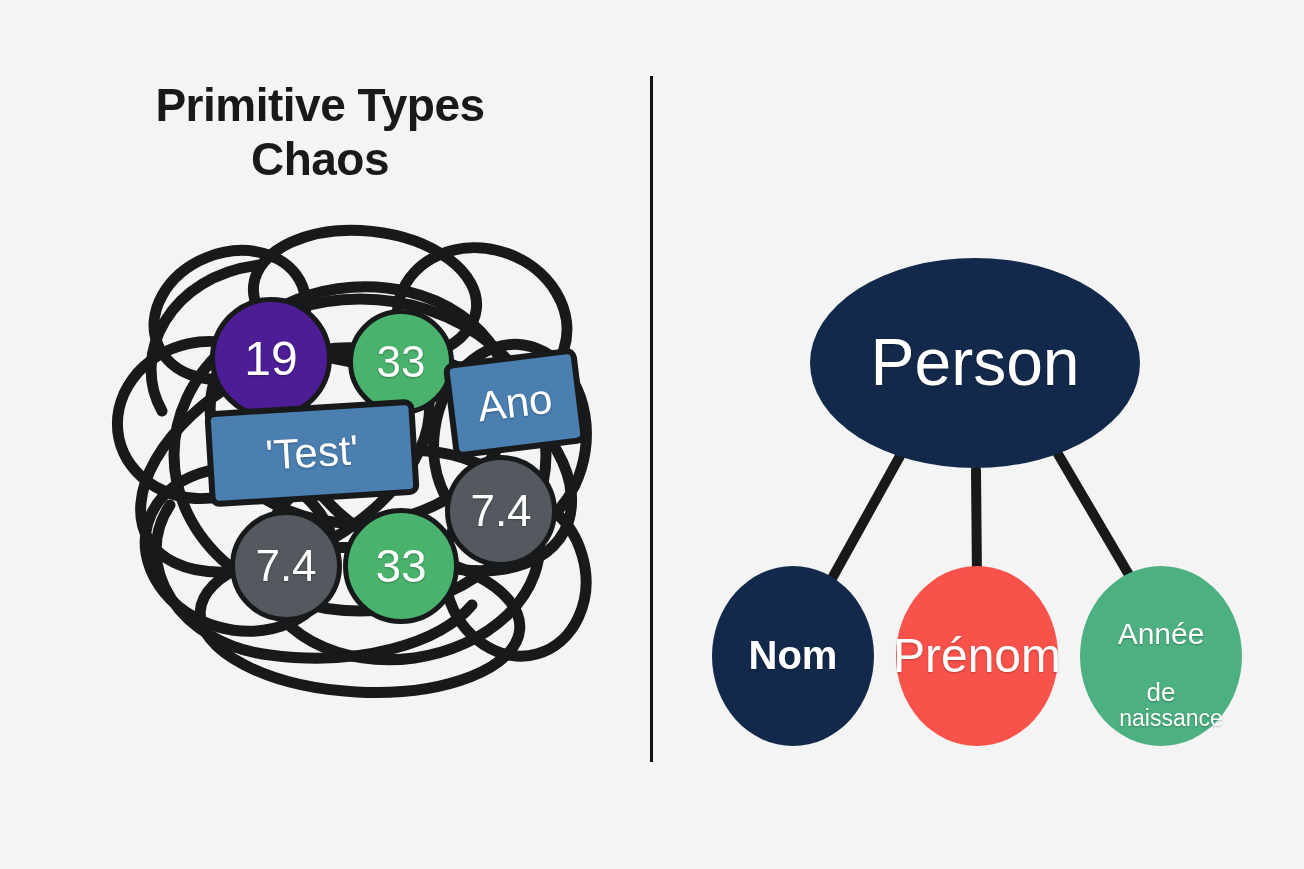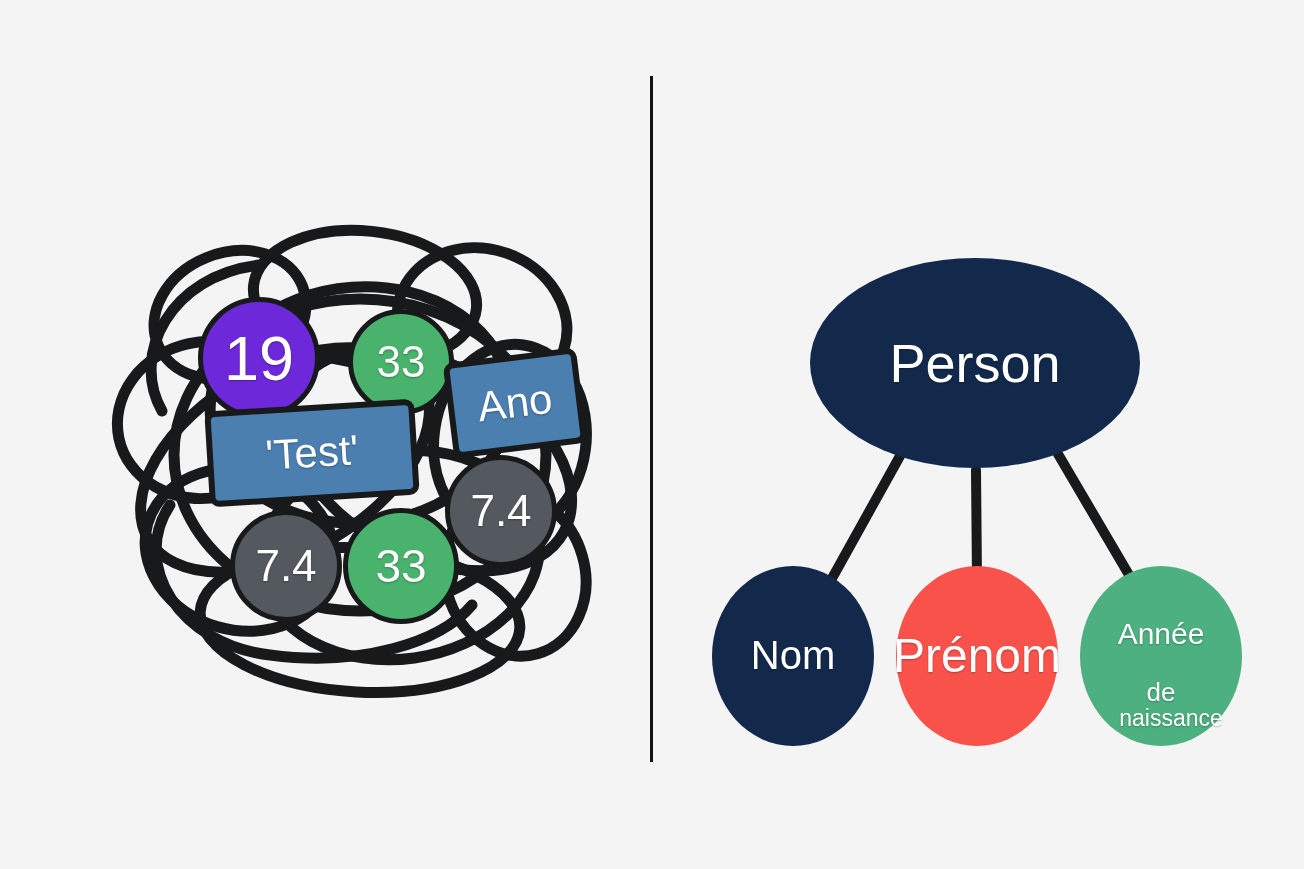--- a/index.html
+++ b/index.html
@@ -71,21 +71,21 @@
   .prim.circle {
     border-radius: 50%;
     border: 5px solid #18191a;
   }
   .prim.rect {
     border-radius: 10px;
     border: 6px solid #18191a;
   }
 
   
-  #prim-19    { left: 88px; top:  92px; width: 122px; height: 122px; font-size: 63px; background:#6d28d9; }
+  #prim-19    { left: 100px; top:  92px; width: 122px; height: 122px; font-size: 48px; background:#4c1d95; }
   #prim-33a   { left: 238px; top: 104px; width: 106px; height: 106px; font-size: 44px; background:#49b26c; }
   #prim-ano   { left: 338px; top: 150px; width: 134px; height:  96px; font-size: 42px; background:#4a7fb0;
                 transform: rotate(-7deg); }
   #prim-test  { left:  97px; top: 200px; width: 210px; height:  96px; font-size: 42px; background:#4a7fb0;
                 transform: rotate(-3.5deg); }
   #prim-74a   { left: 335px; top: 250px; width: 112px; height: 112px; font-size: 44px; background:#53595e; }
   #prim-74b   { left: 120px; top: 305px; width: 112px; height: 112px; font-size: 44px; background:#53595e; }
   #prim-33b   { left: 233px; top: 303px; width: 116px; height: 116px; font-size: 46px; background:#49b26c; }
 
   
@@ -111,27 +111,28 @@
     color: #ffffff;
     text-shadow: 0 1px 2px rgba(0,0,0,0.28);
     box-sizing: border-box;
     text-align: center;
     line-height: 1.08;
   }
   #node-person {
     left: 130px; top: 28px;
     width: 330px; height: 210px;
     background: #13294b;
-    font-size: 54px;
+    font-size: 66px;
   }
   #node-nom {
     left: 32px; top: 336px;
     width: 162px; height: 180px;
     background: #13294b;
     font-size: 40px;
+    font-weight: bold;
   }
   #node-prenom {
     left: 216px; top: 336px;
     width: 162px; height: 180px;
     background: #f9524b;
     font-size: 48px;
   }
   #node-annee {
     left: 400px; top: 336px;
     width: 162px; height: 180px;
@@ -140,20 +141,22 @@
   }
   #node-annee .l1 { font-size: 30px; margin-top: 37px; }
   #node-annee .l2 { font-size: 26px; margin-top: 28px; }
   #node-annee .l3 { font-size: 23px; margin-left: 20px; }
 </style>
 </head>
 <body>
 
 <div id="canvas">
 
+  <div id="title-left" class="panel-title">Primitive Types
+Chaos</div>
 
 
   <div id="divider"></div>
 
   <div id="chaos">
 
     <svg id="chaos-scribble" viewBox="0 0 500 500">
       <g fill="none" stroke="#18191a" stroke-width="11" stroke-linecap="round">
         <ellipse cx="120" cy="110" rx="78" ry="62" transform="rotate(-22 120 110)"></ellipse>
         <ellipse cx="255" cy="92" rx="112" ry="66" transform="rotate(6 255 92)"></ellipse>

